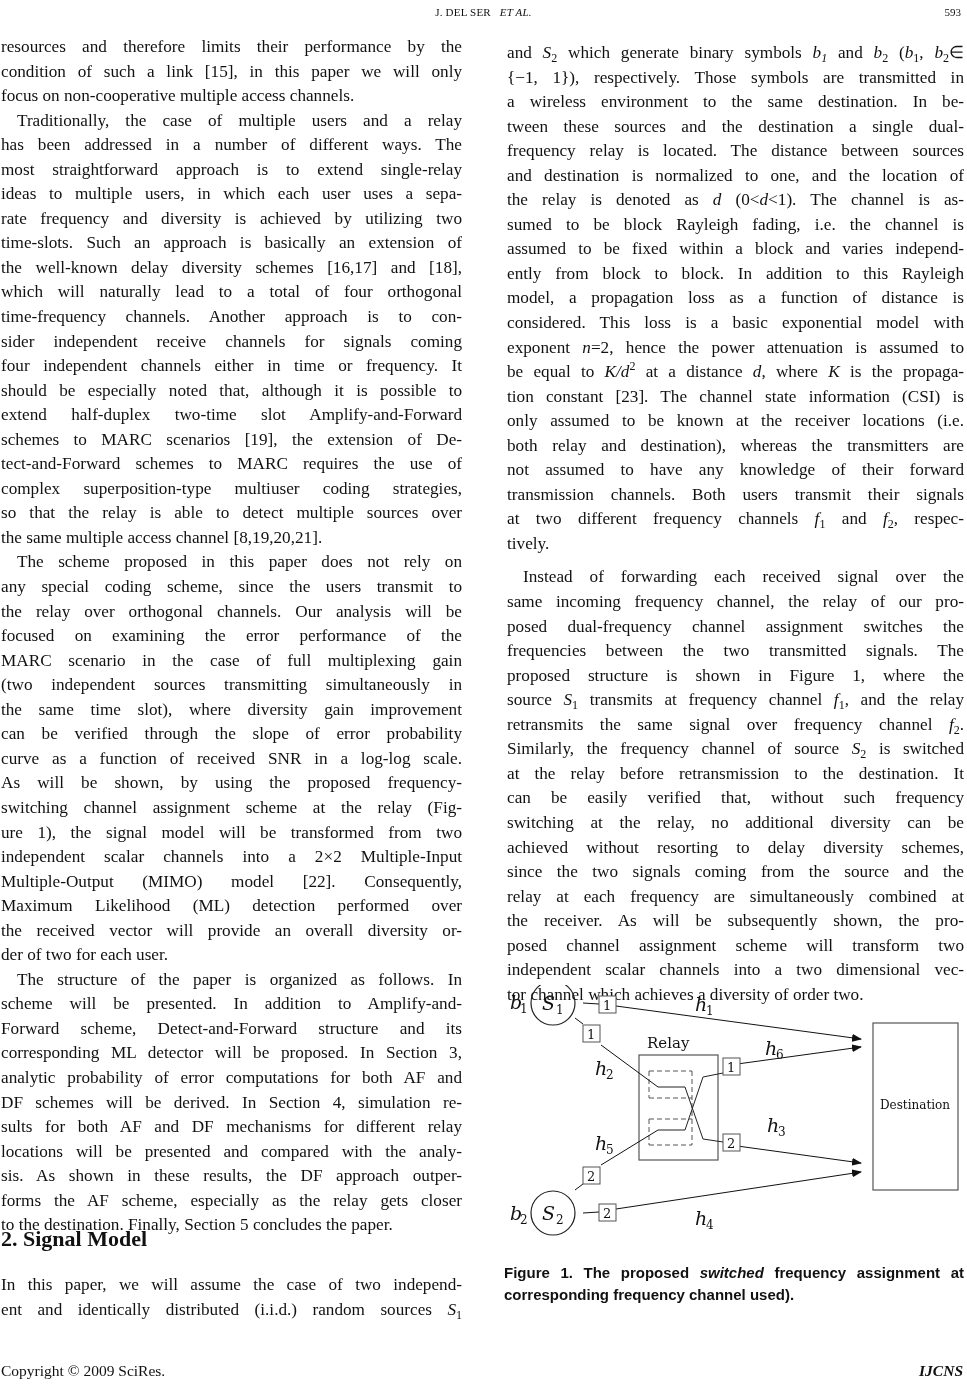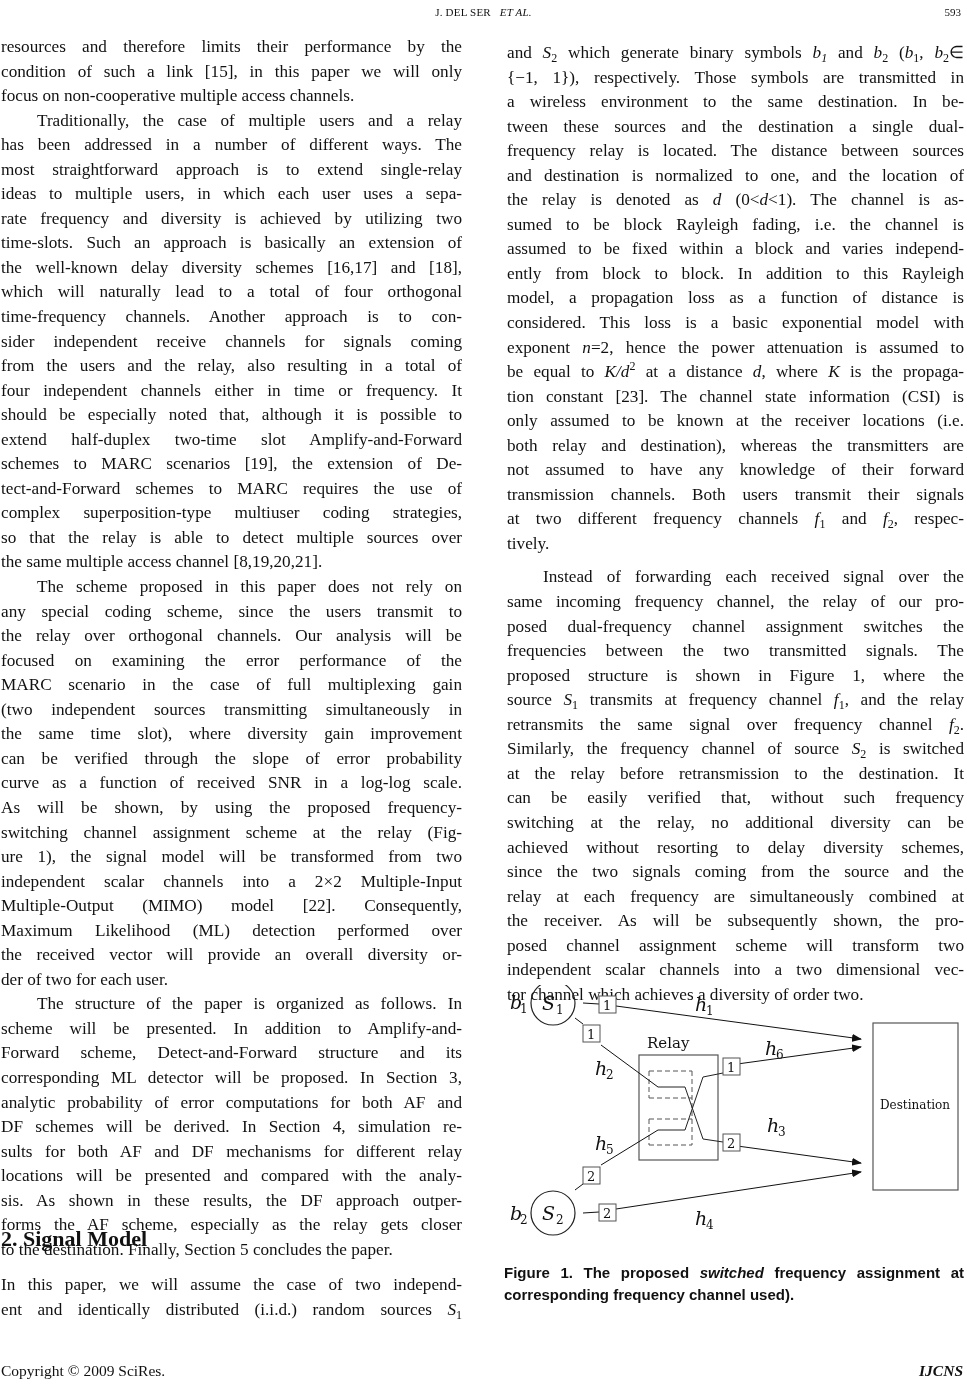--- a/index.html
+++ b/index.html
@@ -7,21 +7,21 @@
          font-family:"Liberation Serif", serif; color:#111; }
   .header { position:absolute; top:4px; left:0; width:967px; height:24px; font-size:11px; }
   .header .title { position:absolute; left:0; width:967px; text-align:center; top:2px; letter-spacing:0.2px; }
   .header .title i { margin-left:6px; }
   .header .pagenum { position:absolute; right:6px; top:2px; }
   .col { position:absolute; font-size:17.2px; line-height:24.55px; text-align:justify; }
   .left { left:1px; top:35px; width:461px; }
   .right { left:507px; top:35px; width:457px;margin-top:6px; }
   .line { display:block; text-align:justify; text-align-last:justify; white-space:nowrap; height:24.55px; overflow:visible; }
   .line.last { text-align-last:left; }
-  .line.ind { padding-left:36px; }
+  .line.ind { padding-left:16px; }
   .sec { position:absolute; left:1px; top:1226px; font-size:22px; font-weight:bold;text-align:center; }
   .gap { height:9px; }
   .fig { position:absolute; left:495px; top:985px; width:472px; height:265px; }
   .caption { position:absolute; left:504px; top:1262px; width:460px; font-size:15px; font-weight:bold; line-height:21.5px; font-family:Liberation Sans, sans-serif; }
   .caption .line { height:21.5px; }
   .footer-left { position:absolute; left:1px; top:1362px; font-size:15.5px; }
   .footer-right { position:absolute; right:4px; top:1362px; font-size:15.5px; font-weight:bold; font-style:italic; }
   sub, sup { font-size:70%; line-height:0; }
 </style>
 </head>
@@ -45,21 +45,20 @@
       <span class="line ind">Traditionally, the case of multiple users and a relay</span>
       <span class="line">has been addressed in a number of different ways. The</span>
       <span class="line">most straightforward approach is to extend single-relay</span>
       <span class="line">ideas to multiple users, in which each user uses a sepa-</span>
       <span class="line">rate frequency and diversity is achieved by utilizing two</span>
       <span class="line">time-slots. Such an approach is basically an extension of</span>
       <span class="line">the well-known delay diversity schemes [16,17] and [18],</span>
       <span class="line">which will naturally lead to a total of four orthogonal</span>
       <span class="line">time-frequency channels. Another approach is to con-</span>
       <span class="line">sider independent receive channels for signals coming</span>
-      <span class="line">from the users and the relay, also resulting in a total of</span>
       <span class="line">four independent channels either in time or frequency. It</span>
       <span class="line">should be especially noted that, although it is possible to</span>
       <span class="line">extend half-duplex two-time slot Amplify-and-Forward</span>
       <span class="line">schemes to MARC scenarios [19], the extension of De-</span>
       <span class="line">tect-and-Forward schemes to MARC requires the use of</span>
       <span class="line">complex superposition-type multiuser coding strategies,</span>
       <span class="line">so that the relay is able to detect multiple sources over</span>
       <span class="line last">the same multiple access channel [8,19,20,21].</span>
     </div>
   <div id="lb3">

